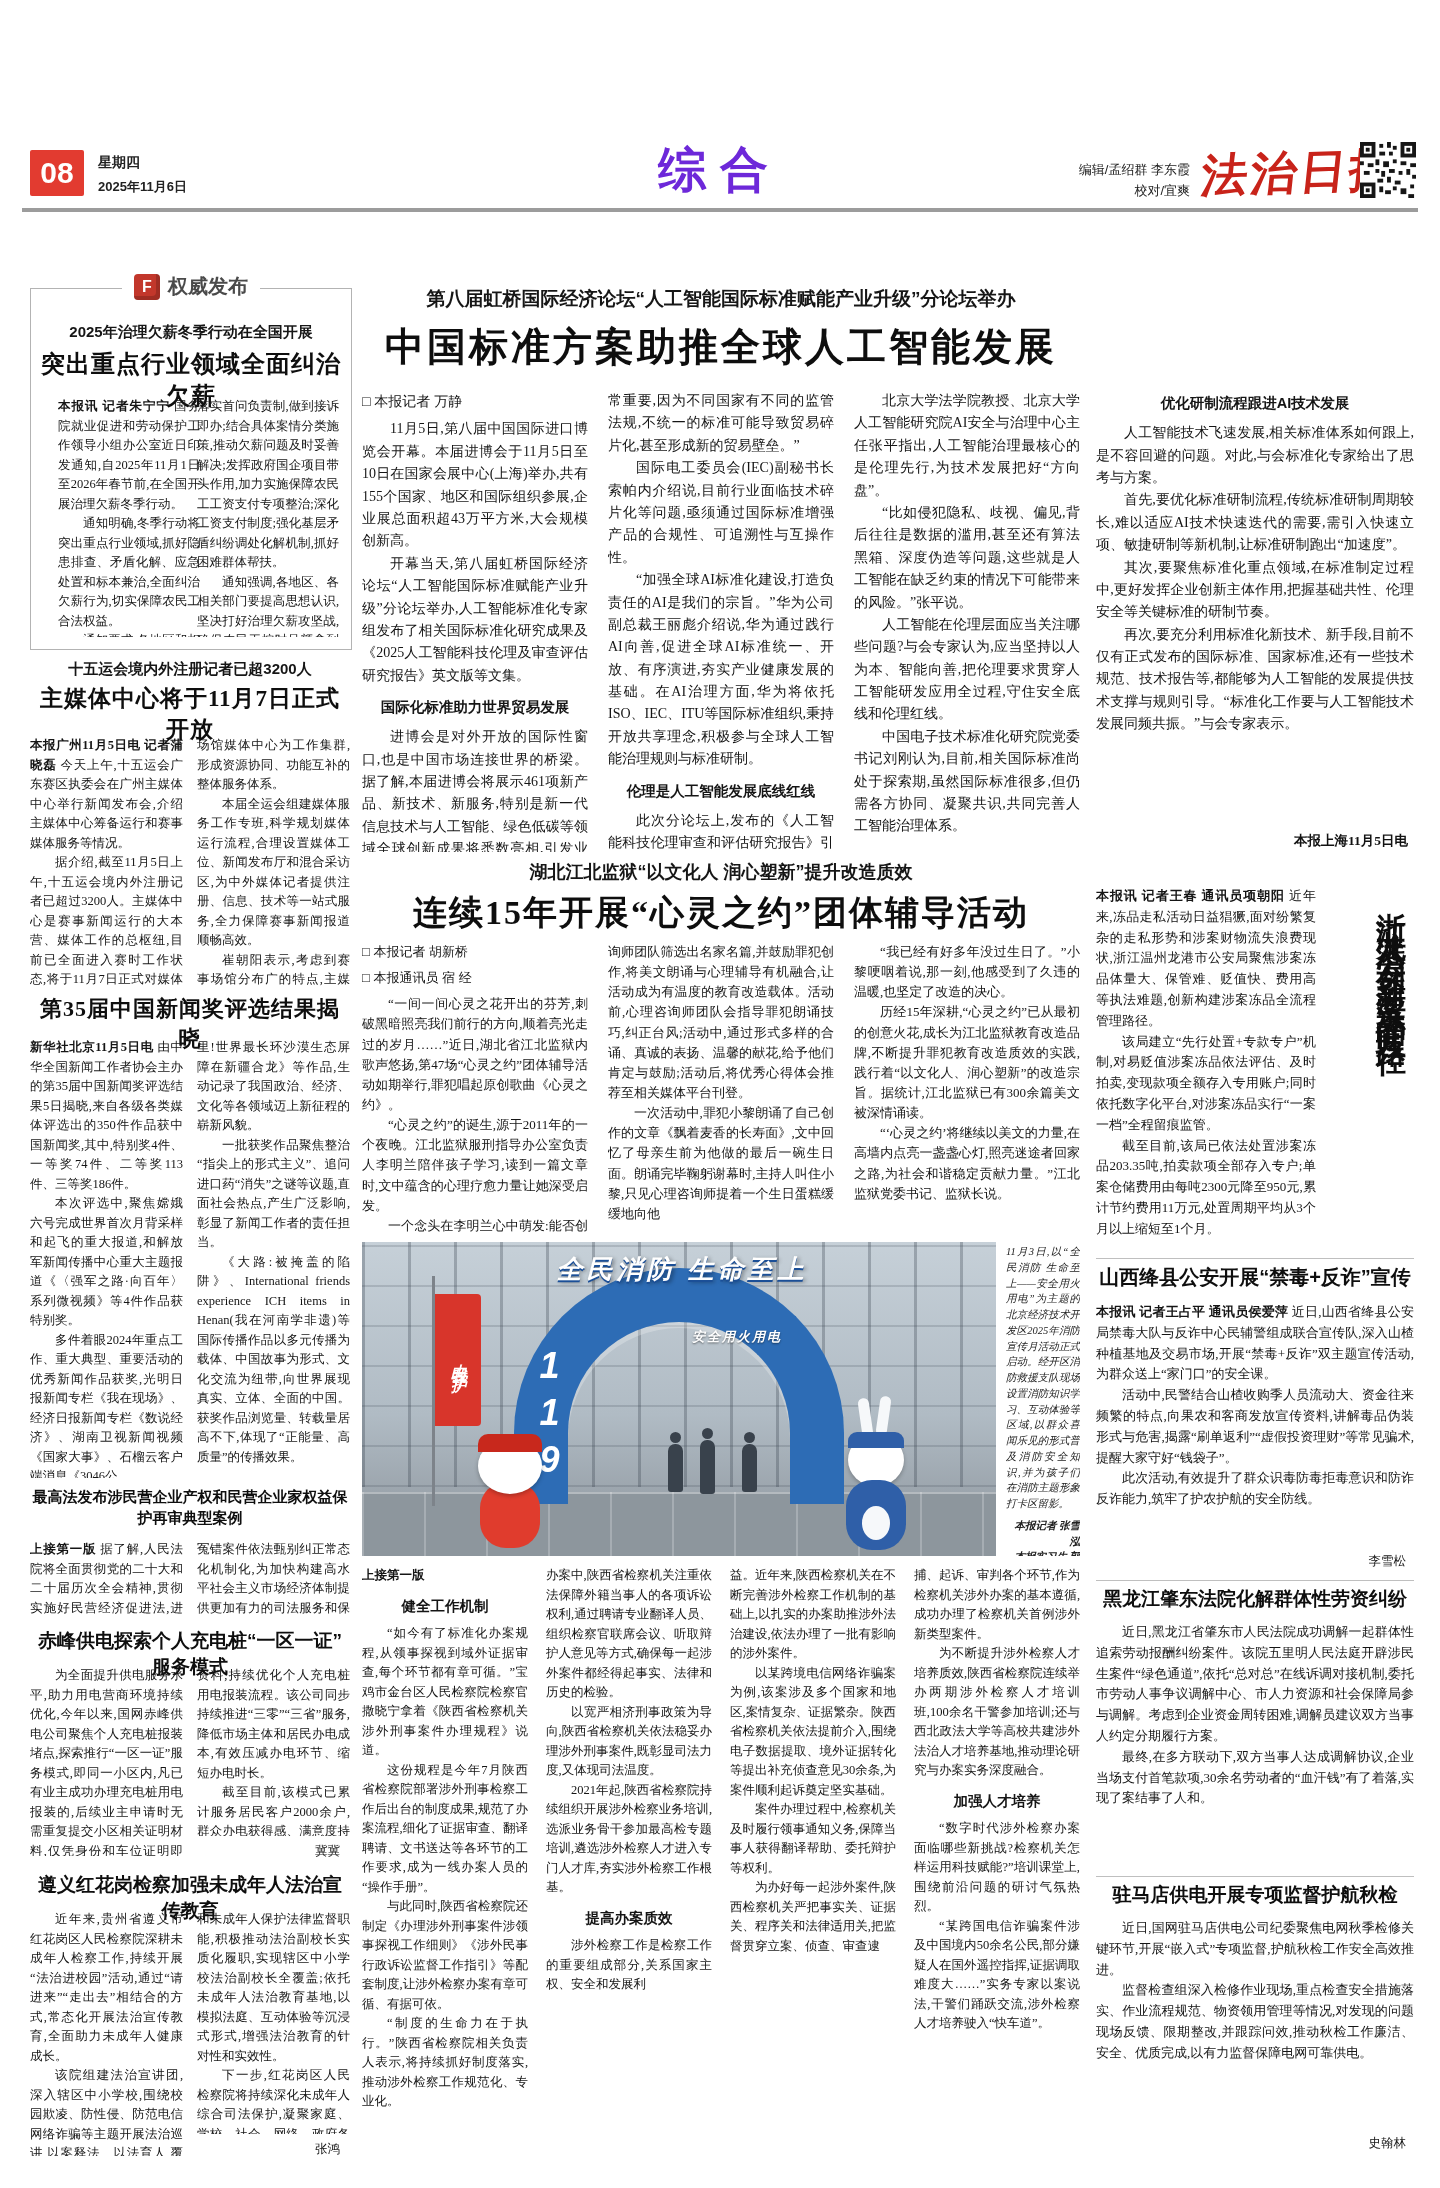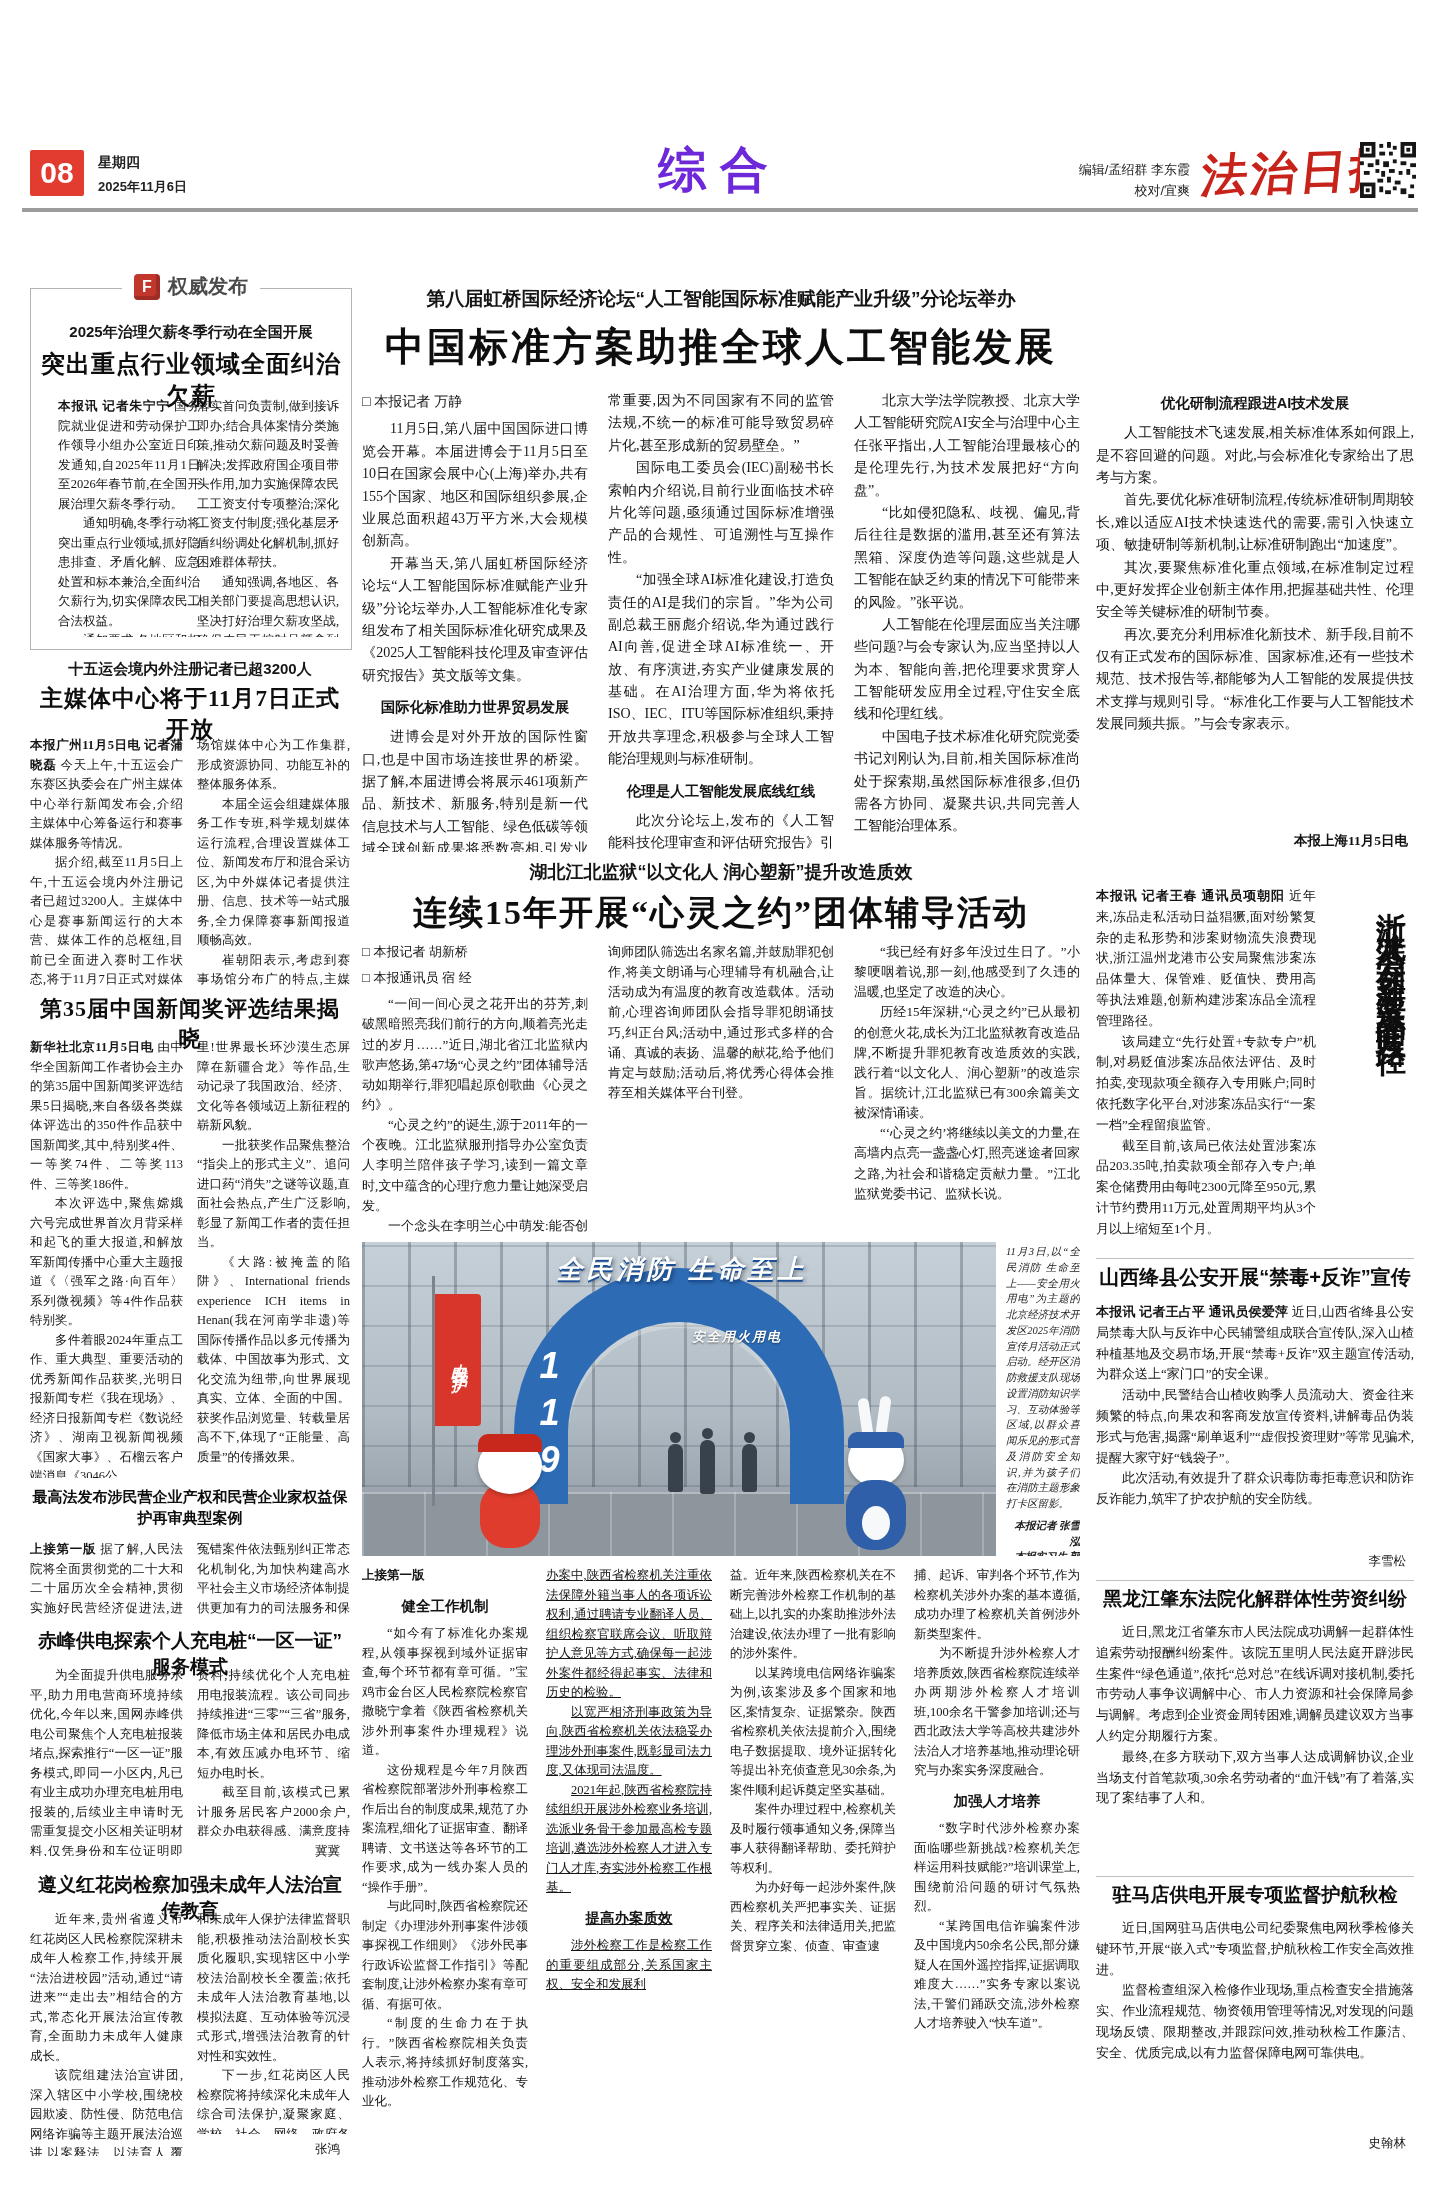--- a/index.html
+++ b/index.html
@@ -266,20 +266,21 @@
       <p class="byline">□ 本报记者 胡新桥</p>
       <p class="byline">□ 本报通讯员 宿 经</p>
       <div>
           <p>“一间一间心灵之花开出的芬芳,刺破黑暗照亮我们前行的方向,顺着亮光走过的岁月……”近日,湖北省江北监狱内歌声悠扬,第47场“心灵之约”团体辅导活动如期举行,罪犯唱起原创歌曲《心灵之约》。</p>
           <p>“心灵之约”的诞生,源于2011年的一个夜晚。江北监狱服刑指导办公室负责人李明兰陪伴孩子学习,读到一篇文章时,文中蕴含的心理疗愈力量让她深受启发。</p>
           <p>一个念头在李明兰心中萌发:能否创办一个活动,让罪犯也能在聆听美文、感受音乐中获得心灵的启迪与治愈?</p>
         </div>
     </div>
     <div class="bc cont" style="left:246px;top:82px;width:226px;height:292px;font-size:13px;line-height:1.55;">
         <p>询师团队筛选出名家名篇,并鼓励罪犯创作,将美文朗诵与心理辅导有机融合,让活动成为有温度的教育改造载体。活动前,心理咨询师团队会指导罪犯朗诵技巧,纠正台风;活动中,通过形式多样的合诵、真诚的表扬、温馨的献花,给予他们肯定与鼓励;活动后,将优秀心得体会推荐至相关媒体平台刊登。</p>
+        <p>一次活动中,罪犯小黎朗诵了自己创作的文章《飘着麦香的长寿面》,文中回忆了母亲生前为他做的最后一碗生日面。朗诵完毕鞠躬谢幕时,主持人叫住小黎,只见心理咨询师提着一个生日蛋糕缓缓地向他</p>
       </div>
     <div class="bc" style="left:492px;top:82px;width:226px;height:292px;font-size:13px;line-height:1.55;">
         <p>“我已经有好多年没过生日了。”小黎哽咽着说,那一刻,他感受到了久违的温暖,也坚定了改造的决心。</p>
         <p>历经15年深耕,“心灵之约”已从最初的创意火花,成长为江北监狱教育改造品牌,不断提升罪犯教育改造质效的实践,践行着“以文化人、润心塑新”的改造宗旨。据统计,江北监狱已有300余篇美文被深情诵读。</p>
         <p>“‘心灵之约’将继续以美文的力量,在高墙内点亮一盏盏心灯,照亮迷途者回家之路,为社会和谐稳定贡献力量。”江北监狱党委书记、监狱长说。</p>
       </div>
   </section>
 
   <figure class="abs photo" style="left:362px;top:1242px;width:634px;height:314px;margin:0;">
     <div class="mullions"></div>
@@ -358,21 +359,21 @@
     <div class="bc" style="left:0;top:0;width:166px;height:594px;">
       <p class="np" style="font-weight:bold;font-family:'Liberation Sans',sans-serif;">上接第一版</p>
       <h4 class="sub">健全工作机制</h4>
       <div>
           <p>“如今有了标准化办案规程,从领事探视到域外证据审查,每个环节都有章可循。”宝鸡市金台区人民检察院检察官撒晓宁拿着《陕西省检察机关涉外刑事案件办理规程》说道。</p>
           <p>这份规程是今年7月陕西省检察院部署涉外刑事检察工作后出台的制度成果,规范了办案流程,细化了证据审查、翻译聘请、文书送达等各环节的工作要求,成为一线办案人员的“操作手册”。</p>
           <p>与此同时,陕西省检察院还制定《办理涉外刑事案件涉领事探视工作细则》《涉外民事行政诉讼监督工作指引》等配套制度,让涉外检察办案有章可循、有据可依。</p>
           <p>“制度的生命力在于执行。”陕西省检察院相关负责人表示,将持续抓好制度落实,推动涉外检察工作规范化、专业化。</p>
         </div>
     </div>
-    <div class="bc" style="left:184px;top:0;width:166px;height:594px;text-decoration:underline;">
+    <div class="bc" style="left:184px;top:0;width:166px;height:594px;">
       <div class="cont">
           <p>办案中,陕西省检察机关注重依法保障外籍当事人的各项诉讼权利,通过聘请专业翻译人员、组织检察官联席会议、听取辩护人意见等方式,确保每一起涉外案件都经得起事实、法律和历史的检验。</p>
           <p>以宽严相济刑事政策为导向,陕西省检察机关依法稳妥办理涉外刑事案件,既彰显司法力度,又体现司法温度。</p>
           <p>2021年起,陕西省检察院持续组织开展涉外检察业务培训,选派业务骨干参加最高检专题培训,遴选涉外检察人才进入专门人才库,夯实涉外检察工作根基。</p>
         </div>
       <h4 class="sub">提高办案质效</h4>
       <div>
           <p>涉外检察工作是检察工作的重要组成部分,关系国家主权、安全和发展利</p>
         </div>
     </div>

